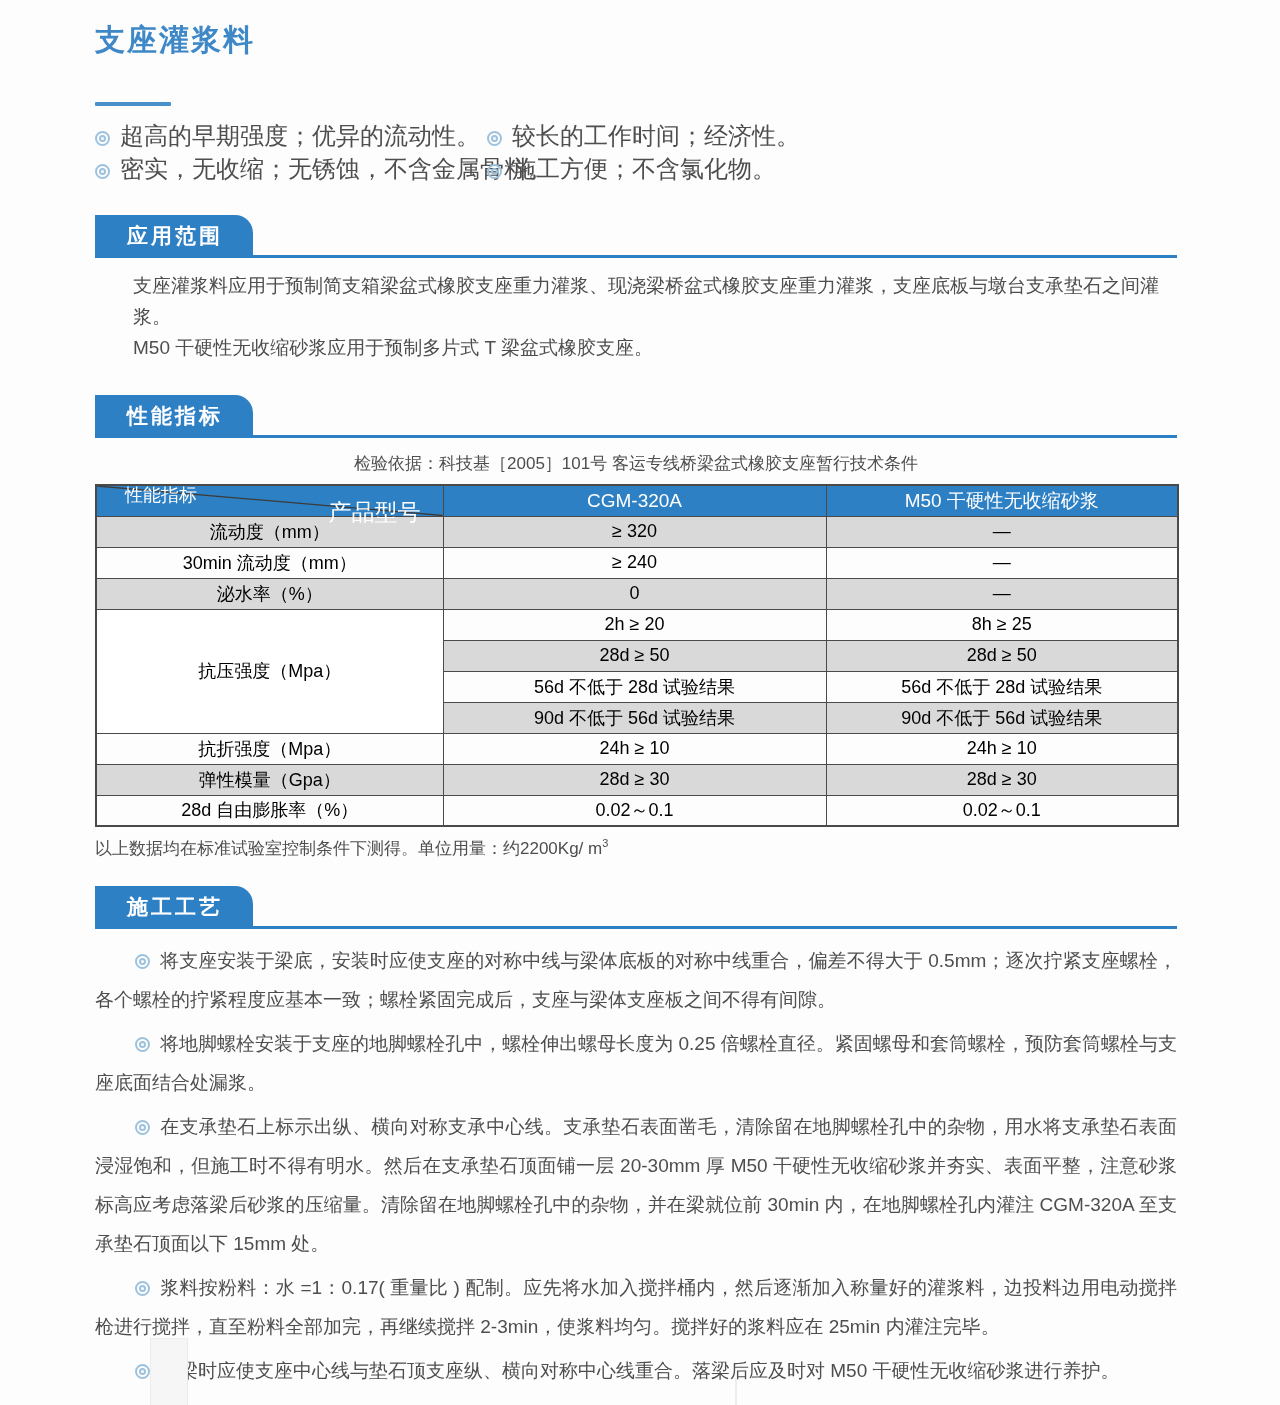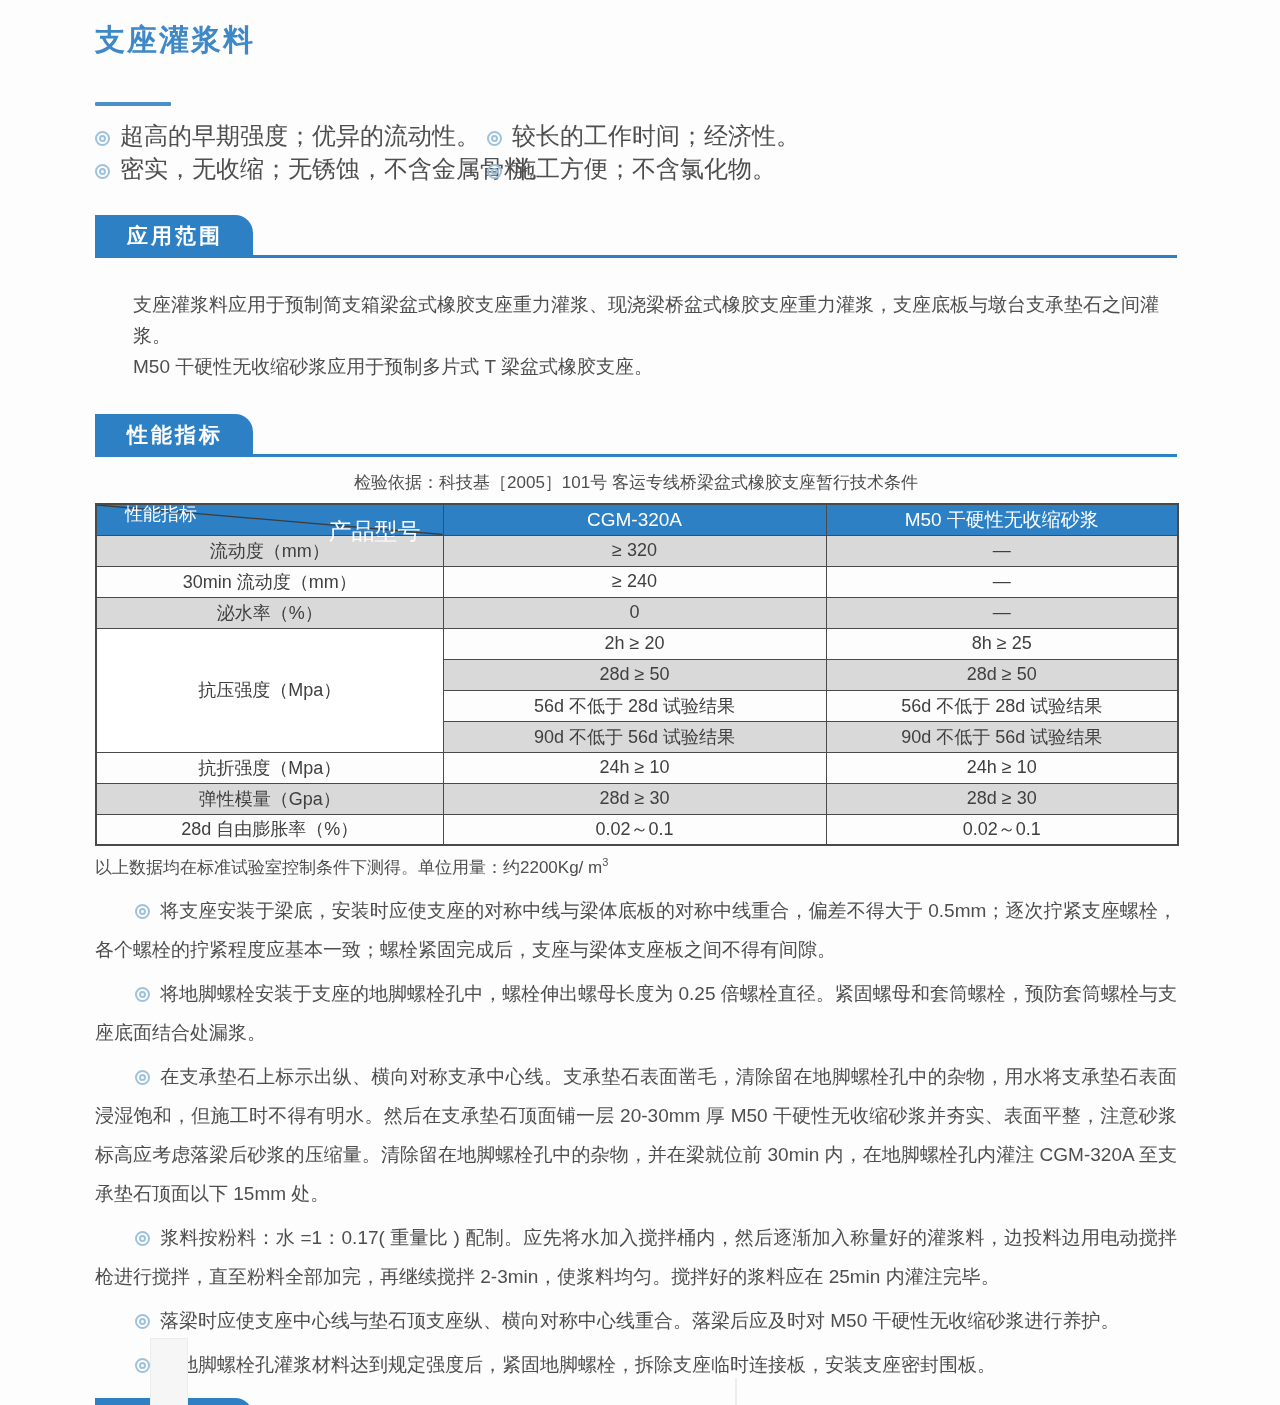--- a/index.html
+++ b/index.html
@@ -30,30 +30,30 @@
   .bullet { display:inline-block; width:15px; height:15px; border:2px solid #9dc2dd;
     border-radius:50%; position:relative; vertical-align:-2px; margin-right:10px; flex:none; }
   .bullet::after { content:""; position:absolute; inset:2px; border:2px solid #9dc2dd; border-radius:50%; }
 
   
   .features { display:grid; grid-template-columns:392px 1fr; column-gap:0;
     margin-top:13px; font-size:24px; }
   .feature-item { line-height:33px; white-space:nowrap; }
 
   
-  .app-text { margin-top:31px; font-size:19px; line-height:31px; }
+  .app-text { margin-top:12px; font-size:19px; line-height:31px; }
   .app-text p { padding-left:38px; }
 
   
   .basis { text-align:center; font-size:17px; margin-top:14px; color:#4e4e4e; }
 
   table.spec { border-collapse:collapse; margin-top:9px; table-layout:fixed;
     width:1082px; border:2px solid #4a4a4a; }
   table.spec td { border:1px solid #4a4a4a; text-align:center; font-size:18px;
-    height:31px; padding:0 6px; color:#404040; }
+    height:31px; padding:0 6px; color:#000000; }
   table.spec td.hd { background:#2e80c4; color:#fff; font-size:19px; }
   table.spec tr.gray td:not(.keep) { background:#d9d9d9; }
   table.spec td.white-label { background:#fff; }
   td.corner { position:relative; height:65px; padding:0; }
   td.corner svg { position:absolute; inset:0; width:100%; height:100%; }
   td.corner .c-top { position:absolute; top:11px; right:22px; font-size:23px; }
   td.corner .c-bot { position:absolute; bottom:9px; left:28px; font-size:18px; }
 
   .table-note { margin-top:10px; font-size:17px; }
   .table-note sup { font-size:11px; }
@@ -171,20 +171,23 @@
       <tr>
         <td>28d 自由膨胀率（%）</td>
         <td>0.02～0.1</td>
         <td>0.02～0.1</td>
       </tr>
     </tbody>
       </table>
 
     <div class="table-note"><span>以上数据均在标准试验室控制条件下测得。单位用量：约2200Kg/ m</span><sup>3</sup></div>
 
+    <div class="section-head mt-cons-head">
+      <span class="badge">施工工艺</span>
+    </div>
     <div class="construction">
       <p><span class="bullet"></span><span>将支座安装于梁底，安装时应使支座的对称中线与梁体底板的对称中线重合，偏差不得大于 0.5mm；逐次拧紧支座螺栓，各个螺栓的拧紧程度应基本一致；螺栓紧固完成后，支座与梁体支座板之间不得有间隙。</span></p>
       <p><span class="bullet"></span><span>将地脚螺栓安装于支座的地脚螺栓孔中，螺栓伸出螺母长度为 0.25 倍螺栓直径。紧固螺母和套筒螺栓，预防套筒螺栓与支座底面结合处漏浆。</span></p>
       <p><span class="bullet"></span><span>在支承垫石上标示出纵、横向对称支承中心线。支承垫石表面凿毛，清除留在地脚螺栓孔中的杂物，用水将支承垫石表面浸湿饱和，但施工时不得有明水。然后在支承垫石顶面铺一层 20-30mm 厚 M50 干硬性无收缩砂浆并夯实、表面平整，注意砂浆标高应考虑落梁后砂浆的压缩量。清除留在地脚螺栓孔中的杂物，并在梁就位前 30min 内，在地脚螺栓孔内灌注 CGM-320A 至支承垫石顶面以下 15mm 处。</span></p>
       <p><span class="bullet"></span><span>浆料按粉料：水 =1：0.17( 重量比 ) 配制。应先将水加入搅拌桶内，然后逐渐加入称量好的灌浆料，边投料边用电动搅拌枪进行搅拌，直至粉料全部加完，再继续搅拌 2-3min，使浆料均匀。搅拌好的浆料应在 25min 内灌注完毕。</span></p>
       <p><span class="bullet"></span><span>落梁时应使支座中心线与垫石顶支座纵、横向对称中心线重合。落梁后应及时对 M50 干硬性无收缩砂浆进行养护。</span></p>
       <p><span class="bullet"></span><span>待地脚螺栓孔灌浆材料达到规定强度后，紧固地脚螺栓，拆除支座临时连接板，安装支座密封围板。</span></p>
     </div>
 
     <div class="section-head mt-pack-head">

